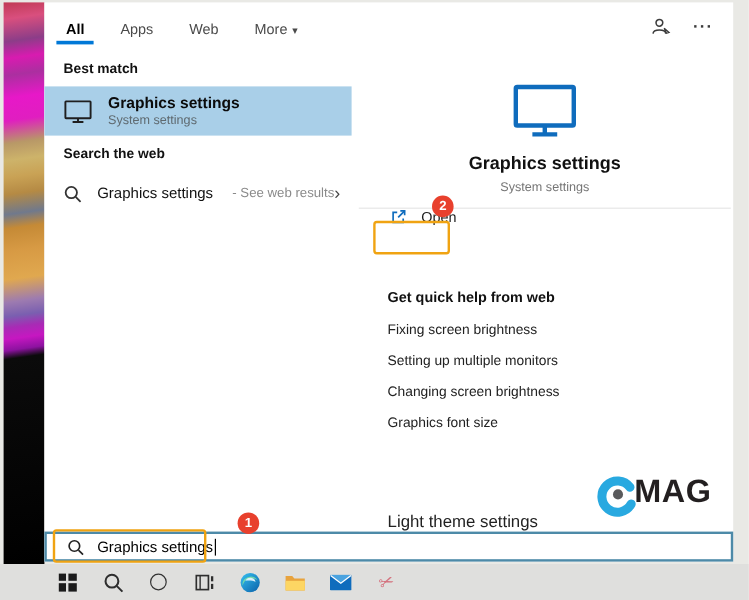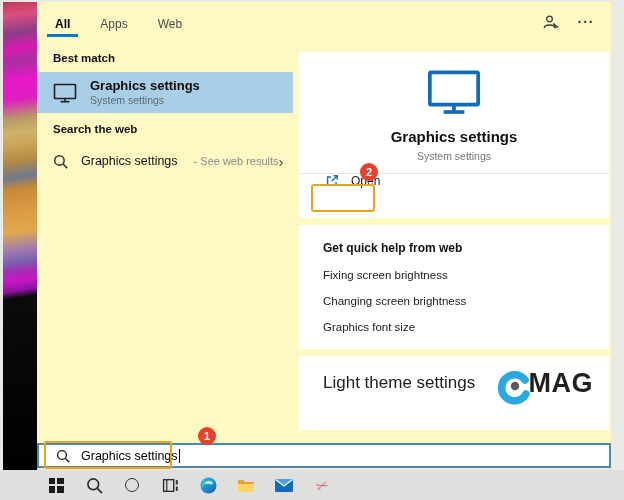--- a/index.html
+++ b/index.html
@@ -11,21 +11,21 @@
   .wallpaper { position:absolute; left:3px; top:2px; width:34px; height:468px;
     background:linear-gradient(172deg,
       #c03a55 0%, #d94f7e 3%, #8c3d88 7%, #d81bb0 10%, #ab2fa0 13%,
       #e718c8 17%, #e01ec0 21%, #b89867 25%, #cdb36a 28%, #c9a255 31%,
       #b58a44 34%, #70798c 37.5%, #c58a36 40%, #d79a44 44%, #e0a84f 49%,
       #9d7bb0 53%, #7a5fb0 55.5%, #a82bb5 57.5%, #c617c1 59.5%, #8d12a0 61.5%,
       #0b0b0b 63%, #000 100%); }
 
   
   .search-window { position:absolute; left:37px; top:2px; width:574px; height:441px;
-    background:#fef9c3; display:flex; flex-direction:column; }
+    background:#ffffff; display:flex; flex-direction:column; }
   .tabs-bar { height:40px; display:flex; align-items:center; padding:0 14px 0 16px; flex:none; }
   .tab { font-size:12px; color:#4a4a4a; margin-right:26px; padding:11px 2px 8px;
     position:relative; cursor:default; }
   .tab.active { color:#000; font-weight:bold; }
   .tab.active::after { content:""; position:absolute; left:-6px; right:-6px; bottom:2px;
     height:3px; background:#0078d7; }
   .tab .caret { font-size:9px; color:#4a4a4a; margin-left:4px; }
   .tabs-spacer { flex:1; }
   .hdr-icon { width:22px; height:20px; display:flex; align-items:center; justify-content:center;
     margin-left:14px; color:#3c3c3c; }
@@ -60,21 +60,21 @@
     padding-left:26px; position:relative; }
   .open-icon { width:14px; height:14px; color:#0f6cbd; flex:none; }
   .open-label { font-size:12px; color:#1a1a1a; margin-left:12px; }
 
   .card-help { padding:16px 12px 16px 24px; margin-bottom:7px; }
   .help-header { font-size:12px; font-weight:bold; color:#111; }
   .help-link { font-size:11.5px; color:#222; margin-top:14px; cursor:default; }
 
   .card-related { padding:16px 12px 18px 24px; position:relative; min-height:74px; }
   .related-header { font-size:12px; font-weight:bold; color:#111; }
-  .related-link { font-size:17px; color:#222; margin-top:1px; }
+  .related-link { font-size:14px; color:#222; margin-top:28px; }
   .watermark { position:absolute; right:16px; top:14px; display:flex; }
   .wm-text { font-size:27px; font-weight:800; color:#231f20; letter-spacing:0.5px;
     margin-left:-3px; line-height:1; }
 
   
   .search-box { position:absolute; left:37px; top:443px; width:574px; height:25px;
     background:#fff; border:2px solid #4d8aa8; display:flex; align-items:center;
     padding-left:17px; }
   .sb-mag { width:14px; height:14px; color:#222; flex:none; }
   .sb-text { font-size:12.5px; color:#000; margin-left:11px; white-space:nowrap; }
@@ -123,20 +123,21 @@
 <div class="stage">
 
   <div class="wallpaper"></div>
 
   <div class="search-window">
 
     <div class="tabs-bar">
       <div class="tab active">All</div>
       <div class="tab">Apps</div>
       <div class="tab">Web</div>
+      <div class="tab"><span>More</span><span class="caret">▾</span></div>
       <div class="tabs-spacer"></div>
       <div class="hdr-icon">
         <svg width="17" height="17" viewBox="0 0 17 17">
           <circle cx="7.5" cy="5" r="2.8" fill="none" stroke="currentColor" stroke-width="1.3"></circle>
           <path d="M2.2 14 c0.3,-4 10.3,-4 10.6,0" fill="none" stroke="currentColor" stroke-width="1.3"></path>
           <path d="M11.5 9.5 l4 3.5 l-2.2 0.6 z" fill="none" stroke="currentColor" stroke-width="1.1"></path>
         </svg>
       </div>
       <div class="hdr-icon">
         <span class="hdr-dots">···</span>
@@ -186,20 +187,21 @@
               <line x1="6.8" y1="7.2" x2="12.2" y2="1.8" stroke="currentColor" stroke-width="1.4"></line>
               <path d="M8.6 1.8 H12.2 V5.4" fill="none" stroke="currentColor" stroke-width="1.4"></path>
             </svg>
             <span class="open-label">Open</span>
           </div>
         </div>
 
         <div class="card card-help">
           <div class="help-header">Get quick help from web</div>
           <div class="help-link">Fixing screen brightness</div>
+          <div class="help-link">Setting up multiple monitors</div>
           <div class="help-link">Changing screen brightness</div>
           <div class="help-link">Graphics font size</div>
         </div>
 
         <div class="card card-related">
           <div class="related-link">Light theme settings</div>
           <div class="watermark">
             <svg width="36" height="36" viewBox="0 0 36 36">
               <path d="M 29 10 A 13 13 0 1 0 30 24" fill="none" stroke="#29a9e0" stroke-width="7.5" stroke-linecap="round"></path>
               <circle cx="19" cy="16" r="4.2" fill="#5a5a5c"></circle>

